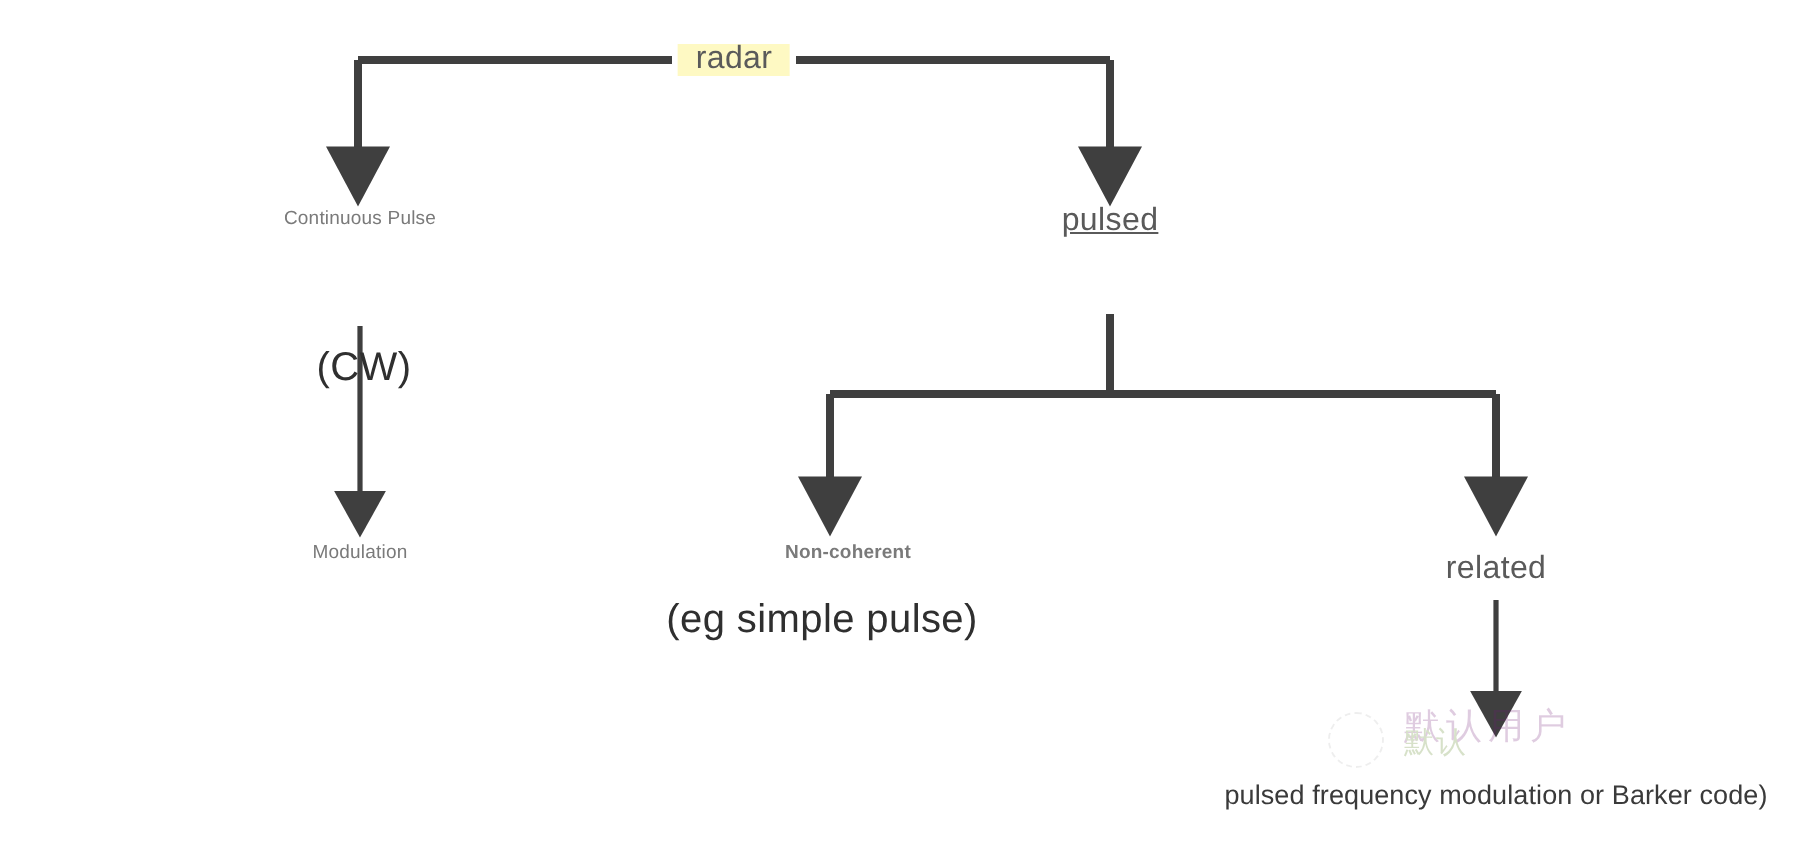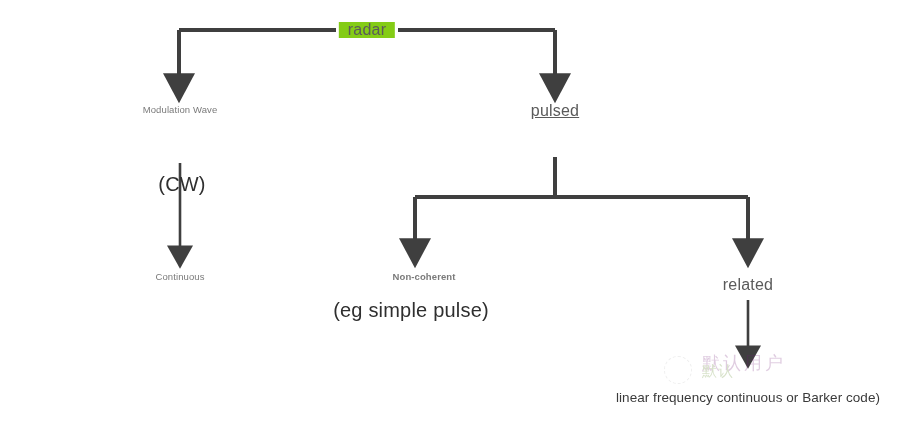--- a/index.html
+++ b/index.html
@@ -58,21 +58,21 @@
   .lbl-body {
     font-size: 13.5px;
     color: #3a3a3a;
     letter-spacing: 0.05px;
   }
   .center {
     transform: translateX(-50%);
   }
   
   #radar-label {
-    background: #84cc16;
+    background: #fef9c3;
     padding: 0 9px;
   }
   
   #watermark {
     position: absolute;
     left: 660px;
     top: 350px;
     width: 170px;
     height: 40px;
     opacity: 0.22;
@@ -151,27 +151,27 @@
   </svg>
 
   <div id="watermark">
     <div class="wm-circle"></div>
     <div class="wm-sub">默认用户</div>
     <div class="wm-text">默认</div>
   </div>
 
   <div id="radar-label" class="lbl lbl-mid center" style="left:367px; top:22px;">radar</div>
 
-  <div class="lbl lbl-small center" style="left:180px; top:105px;">Modulation Wave</div>
+  <div class="lbl lbl-small center" style="left:180px; top:105px;">Continuous Pulse</div>
   <div class="lbl lbl-big center" style="left:182px; top:133px;margin-top:41px;">(CW)</div>
 
   <div class="lbl lbl-mid center" style="left:555px; top:103px;text-decoration:underline;">pulsed</div>
 
-  <div class="lbl lbl-small center" style="left:180px; top:272px;">Continuous</div>
+  <div class="lbl lbl-small center" style="left:180px; top:272px;">Modulation</div>
 
   <div class="lbl lbl-small center" style="left:424px; top:272px;font-weight:bold;">Non-coherent</div>
   <div class="lbl lbl-big center" style="left:411px; top:300px;">(eg simple pulse)</div>
 
   <div class="lbl lbl-mid center" style="left:748px; top:277px;">related</div>
 
-  <div class="lbl lbl-body center" style="left:748px; top:391px;">linear frequency continuous or Barker code)</div>
+  <div class="lbl lbl-body center" style="left:748px; top:391px;">pulsed frequency modulation or Barker code)</div>
 
 </div>
 
 </body></html>

